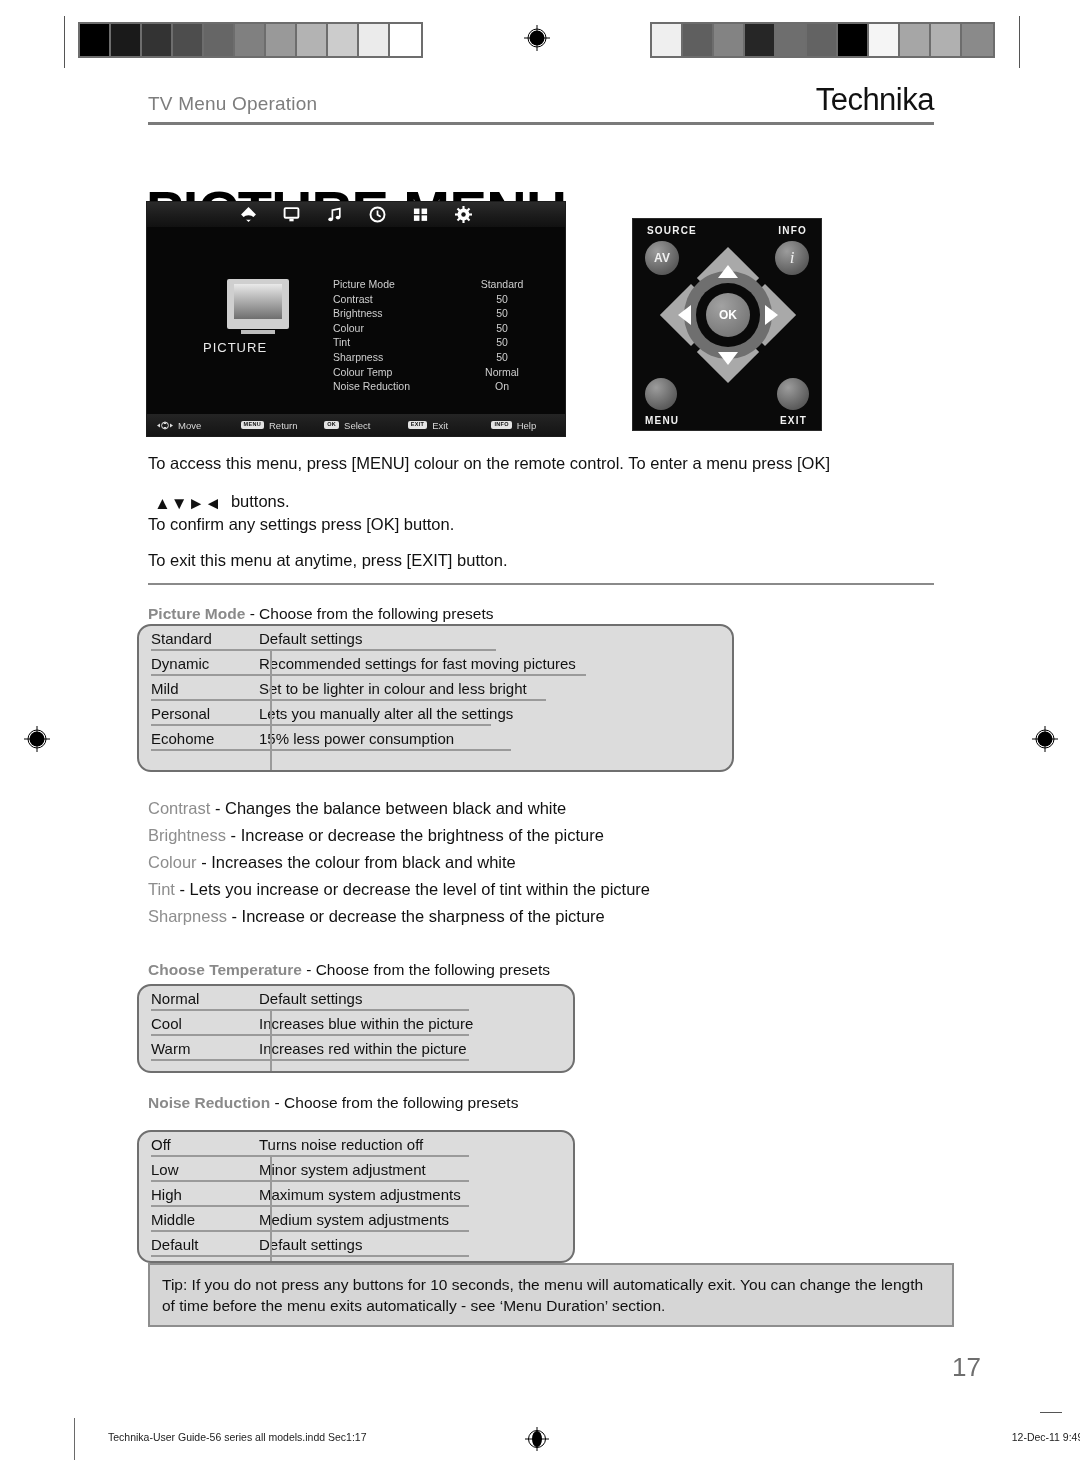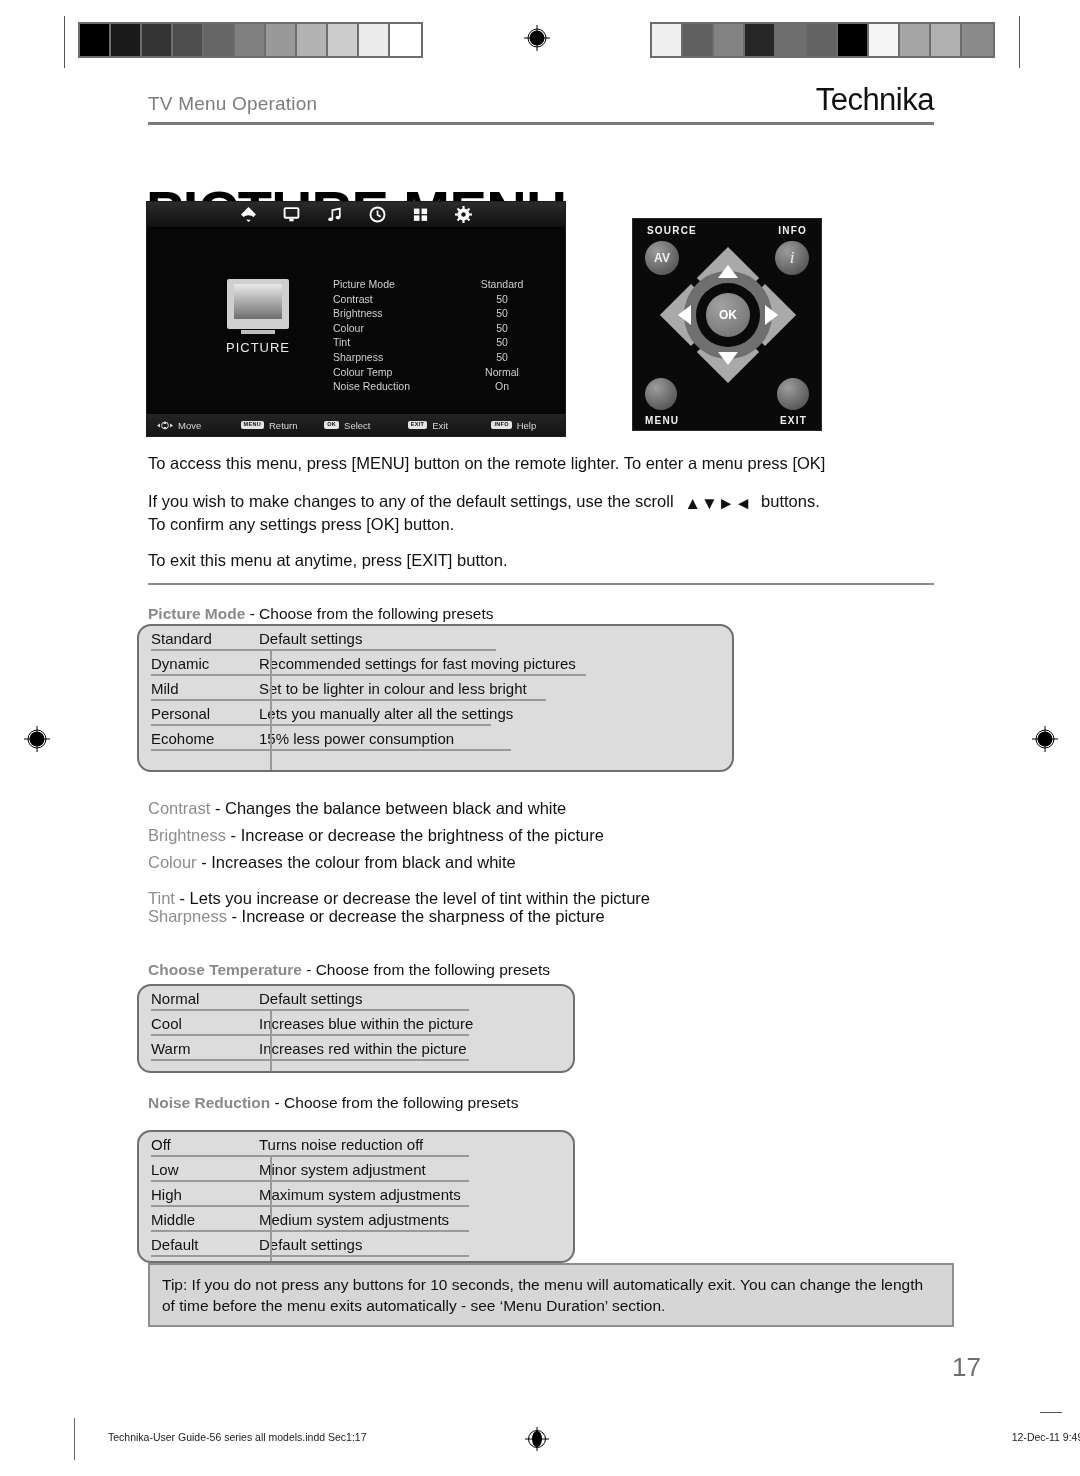--- a/index.html
+++ b/index.html
@@ -32,21 +32,21 @@
   .page-title{position:absolute;left:146px;top:137px;font-size:56px;font-weight:bold;
               letter-spacing:-.5px;color:#000;margin-top:41px;}
 
   
   .osd{position:absolute;left:146px;top:201px;width:420px;height:236px;background:#050505;
        border:1px solid #1c1c1c;box-sizing:border-box;overflow:hidden;}
   .osd-topbar{height:25px;background:linear-gradient(#2b2b2b,#1a1a1a 60%,#111);
               display:flex;align-items:center;justify-content:center;gap:26px;}
   .osd-topbar .oi{width:17px;height:17px;display:flex;align-items:center;justify-content:center;}
   .osd-body{position:relative;height:187px;background:#070707;}
-  .osd-left{position:absolute;left:56px;top:52px;width:110px;text-align:center;}
+  .osd-left{position:absolute;left:56px;top:52px;width:110px;}
   .tvicon{width:62px;height:50px;margin:0 auto;position:relative;}
   .tvicon .frame{position:absolute;inset:0;background:#cfcfcf;border-radius:2px;}
   .tvicon .scr{position:absolute;left:7px;top:5px;right:7px;bottom:10px;
                background:linear-gradient(#e9e9e9,#6f6f6f);}
   .tvicon .base{position:absolute;left:14px;bottom:-5px;width:34px;height:4px;background:#bdbdbd;}
   .osd-left .lbl{margin-top:11px;font-size:13px;color:#e9e9e9;letter-spacing:1px;}
   .osd-list{position:absolute;left:186px;top:50px;width:210px;font-size:10.5px;color:#cfcfcf;}
   .osd-list .r{display:flex;justify-content:space-between;line-height:14.6px;}
   .osd-list .r .v{width:82px;text-align:center;}
   .osd-bottom{position:absolute;left:0;bottom:0;width:100%;height:22px;
@@ -336,24 +336,23 @@
     <div class="okb">
       <span>OK</span>
     </div>
     <div class="arw" style="left:52px;top:12px;border-left:10px solid transparent;border-right:10px solid transparent;border-bottom:13px solid #fff;"></div>
     <div class="arw" style="left:52px;top:99px;border-left:10px solid transparent;border-right:10px solid transparent;border-top:13px solid #fff;"></div>
     <div class="arw" style="left:12px;top:52px;border-top:10px solid transparent;border-bottom:10px solid transparent;border-right:13px solid #fff;"></div>
     <div class="arw" style="left:99px;top:52px;border-top:10px solid transparent;border-bottom:10px solid transparent;border-left:13px solid #fff;"></div>
   </div>
 </div>
 
-<div class="copy" style="top:452px;width:800px;">To access this menu, press [MENU] button on the remote lighter. To enter a menu press [OK]</div>
+<div class="copy" style="top:452px;width:800px;">To access this menu, press [MENU] colour on the remote control. To enter a menu press [OK]</div>
 
 <div class="copy" style="top:490px;width:800px;">
-  <span>If you wish to make changes to any of the default settings, use the scroll</span>
   <span class="scrollarrows" id="scroll-arrows">
       <span>▲</span>
       <span>▼</span>
       <span>►</span>
       <span>◄</span>
     </span>
   <span>buttons.</span>
 </div>
 <div class="copy" style="top:513px;width:800px;">To confirm any settings press [OK] button.</div>
 <div class="copy" style="top:549px;width:800px;">To exit this menu at anytime, press [EXIT] button.</div>
@@ -394,21 +393,21 @@
 
 <div class="termline" style="top:799px;">
   <span class="t">Contrast</span><span> - Changes the balance between black and white</span>
 </div>
 <div class="termline" style="top:826px;">
   <span class="t">Brightness</span><span> - Increase or decrease the brightness of the picture</span>
 </div>
 <div class="termline" style="top:853px;">
   <span class="t">Colour</span><span> - Increases the colour from black and white</span>
 </div>
-<div class="termline" style="top:880px;margin-top:9px;">
+<div class="termline" style="top:880px;">
   <span class="t">Tint</span><span> - Lets you increase or decrease the level of tint within the picture</span>
 </div>
 <div class="termline" style="top:907px;">
   <span class="t">Sharpness</span><span> - Increase or decrease the sharpness of the picture</span>
 </div>
 
 <div class="sect-head" style="left:148px;top:961px;">
   <span class="term">Choose Temperature</span><span> - Choose from the following presets</span>
 </div>
 <div class="ptable" id="tbl-colour-temp" style="left:137px;top:984px;width:438px;height:89px;">

